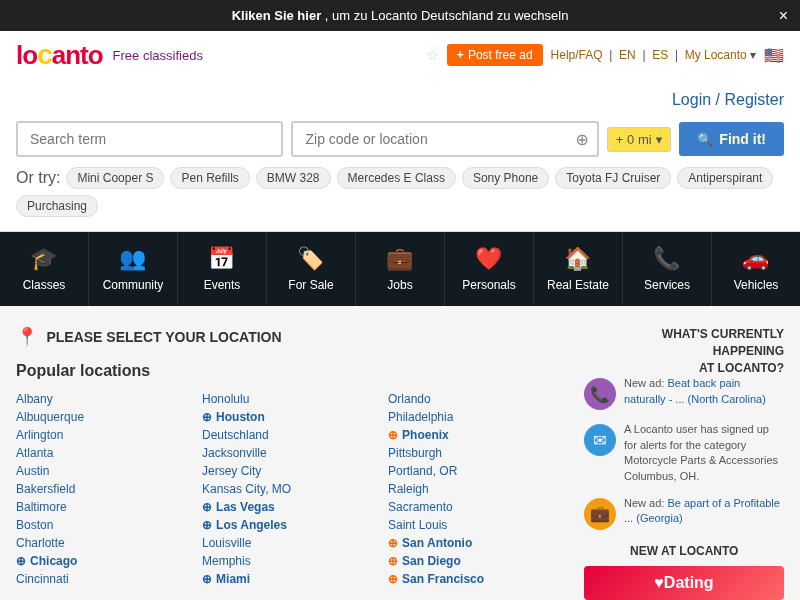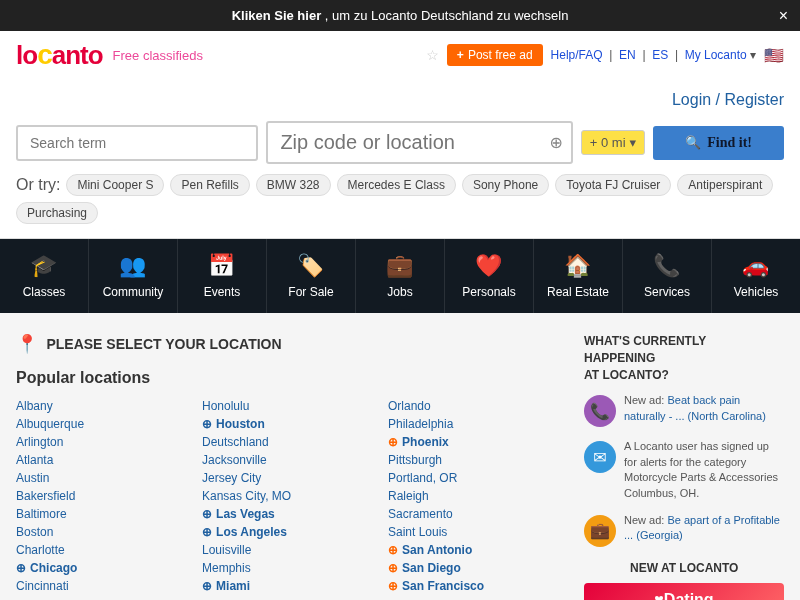--- a/index.html
+++ b/index.html
@@ -42,21 +42,21 @@
       align-items: center;
       gap: 10px;
     }
     .logo {
       font-size: 26px;
       font-weight: bold;
       color: #e4003a;
       letter-spacing: -1px;
     }
     .logo span { color: #e4003a; }
-    .free-classifieds { color: #ec4899; font-size: 13px; }
+    .free-classifieds { color: #701a75; font-size: 13px; }
     .header-right {
       display: flex;
       align-items: center;
       gap: 8px;
       font-size: 12px;
       color: #555;
     }
     .star-icon { color: #ccc; font-size: 14px; }
     .post-free-btn {
       background: #ff6600;
@@ -65,21 +65,21 @@
       padding: 4px 10px;
       border-radius: 3px;
       font-size: 12px;
       cursor: pointer;
       display: flex;
       align-items: center;
       gap: 4px;
     }
     .post-free-btn::before { content: '+'; font-weight: bold; }
     .header-links { color: #555; font-size: 12px; }
-    .header-links a { color: #1d4ed8; text-decoration: none; }
+    .header-links a { color: #a16207; text-decoration: none; }
     .flag { font-size: 16px; }
 
     
     .search-bar {
       display: flex;
       align-items: center;
       gap: 8px;
       padding: 8px 0 6px;
     }
     .search-term-input {
@@ -98,50 +98,49 @@
       border-radius: 3px;
       flex: 1.2;
       max-width: 320px;
       padding: 0 8px;
       background: #fff;
     }
     .location-input {
       border: none;
       outline: none;
       padding: 8px 4px;
-      font-size: 20px;
+      font-size: 14px;
       color: #aaa;
       flex: 1;
     }
     .location-target-icon { color: #888; font-size: 16px; cursor: pointer; }
     .distance-select-wrap {
       display: flex;
       align-items: center;
       border: 1px solid #ccc;
       border-radius: 3px;
       padding: 4px 8px;
       background: #fde047;
       font-size: 13px;
       color: #555;
       gap: 4px;
       cursor: pointer;
     }
     .find-btn {
       background: #3a7ecc;
-      color: #0f172a;
+      color: #fef9c3;
       border: none;
-      padding: 9px 32px;
+      padding: 9px 18px;
       border-radius: 3px;
       font-size: 14px;
       font-weight: bold;
       cursor: pointer;
       display: flex;
       align-items: center;
       gap: 6px;
-      font-family: Liberation Serif, serif;
     }
     .find-btn::before { content: '🔍'; font-size: 13px; }
 
     
     .or-try-row {
       display: flex;
       align-items: center;
       gap: 6px;
       padding: 4px 0 8px;
       flex-wrap: wrap;
@@ -226,22 +225,22 @@
     }
     .loc-bold { font-weight: bold; }
     .loc-star { color: #2060a0; font-size: 12px; }
     .loc-orange { color: #ff6600; font-size: 12px; }
 
     
     .right-section-title {
       font-size: 12px;
       font-weight: bold;
       color: #333;
-      margin-bottom: 10px;
       line-height: 1.4;
+      text-align: right;
     }
     .happening-item {
       display: flex;
       gap: 8px;
       margin-bottom: 12px;
       align-items: flex-start;
     }
     .happening-icon {
       width: 32px;
       height: 32px;

